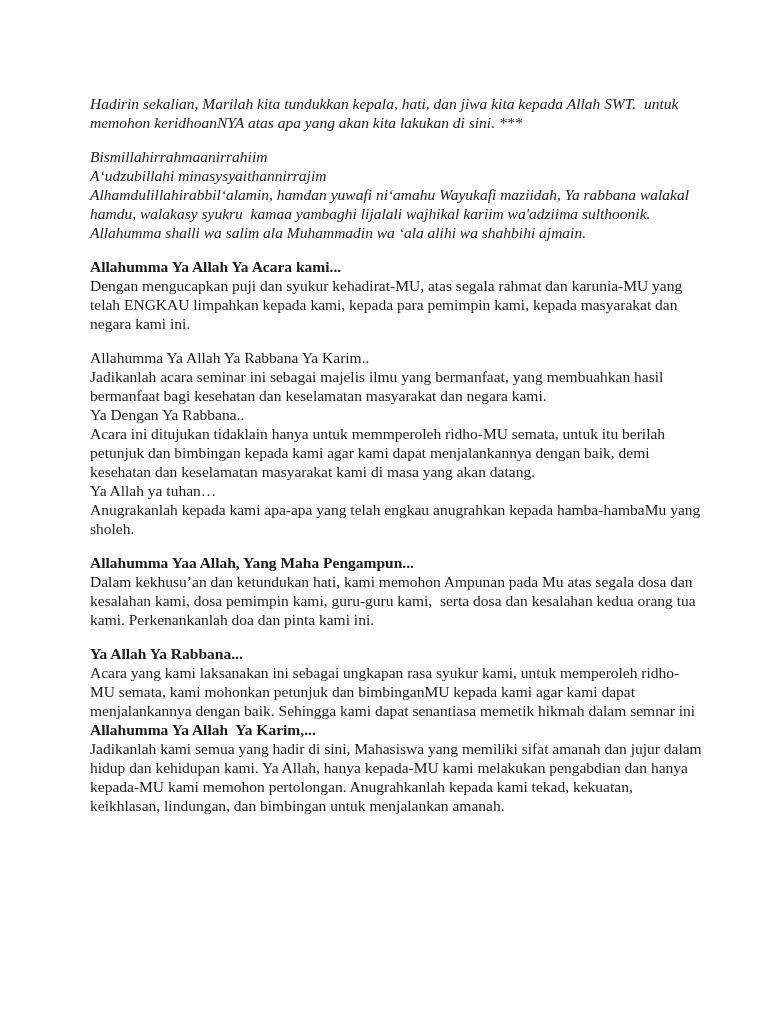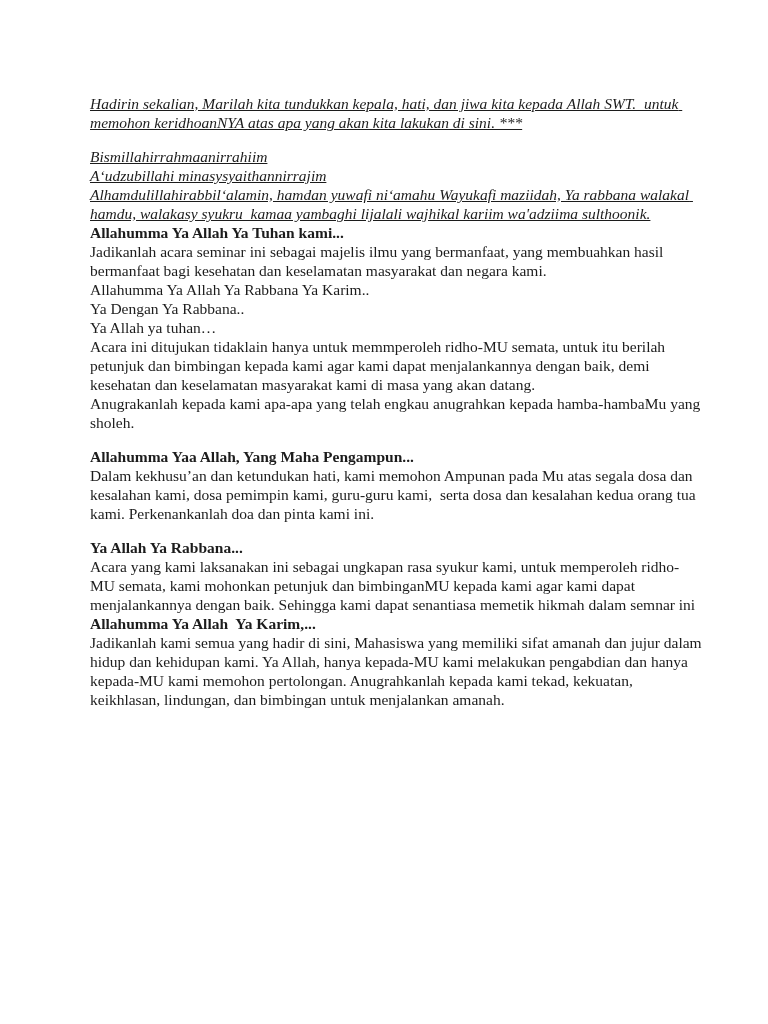--- a/index.html
+++ b/index.html
@@ -22,43 +22,45 @@
     font-family: "Liberation Serif", "DejaVu Serif", serif;
     font-size: 15.5px;
     line-height: 19px;
     color: #1c1c1c;
   }
   .doc p {
     margin: 0;
     padding: 0;
     white-space: pre-wrap; 
   }
-  .i { font-style: italic; text-decoration: underline; }
+  .i { font-style: italic; }
   .b { font-weight: bold; }
   .g { margin-bottom: 15px !important; } 
 </style>
 </head>
 <body>
 
 <div class="page">
   <div class="doc">
 
     <p class="i g">Hadirin sekalian, Marilah kita tundukkan kepala, hati, dan jiwa kita kepada Allah SWT.  untuk memohon keridhoanNYA atas apa yang akan kita lakukan di sini. ***</p>
 
     <p class="i">Bismillahirrahmaanirrahiim</p>
     <p class="i">A‘udzubillahi minasysyaithannirrajim</p>
     <p class="i">Alhamdulillahirabbil‘alamin, hamdan yuwafi ni‘amahu Wayukafi maziidah, Ya rabbana walakal hamdu, walakasy syukru  kamaa yambaghi lijalali wajhikal kariim wa'adziima sulthoonik.</p>
+    <p class="i g">Allahumma shalli wa salim ala Muhammadin wa ‘ala alihi wa shahbihi ajmain.</p>
 
-    <p class="b">Allahumma Ya Allah Ya Tuhan kami...</p>
+    <p class="b">Allahumma Ya Allah Ya Acara kami...</p>
+    <p class="g">Dengan mengucapkan puji dan syukur kehadirat-MU, atas segala rahmat dan karunia-MU yang telah ENGKAU limpahkan kepada kami, kepada para pemimpin kami, kepada masyarakat dan negara kami ini.</p>
 
+    <p>Allahumma Ya Allah Ya Rabbana Ya Karim..</p>
     <p>Jadikanlah acara seminar ini sebagai majelis ilmu yang bermanfaat, yang membuahkan hasil bermanfaat bagi kesehatan dan keselamatan masyarakat dan negara kami.</p>
-    <p>Allahumma Ya Allah Ya Rabbana Ya Karim..</p>
     <p>Ya Dengan Ya Rabbana..</p>
+    <p>Acara ini ditujukan tidaklain hanya untuk memmperoleh ridho-MU semata, untuk itu berilah petunjuk dan bimbingan kepada kami agar kami dapat menjalankannya dengan baik, demi kesehatan dan keselamatan masyarakat kami di masa yang akan datang.</p>
     <p>Ya Allah ya tuhan…</p>
-    <p>Acara ini ditujukan tidaklain hanya untuk memmperoleh ridho-MU semata, untuk itu berilah petunjuk dan bimbingan kepada kami agar kami dapat menjalankannya dengan baik, demi kesehatan dan keselamatan masyarakat kami di masa yang akan datang.</p>
 
     <p class="g">Anugrakanlah kepada kami apa-apa yang telah engkau anugrahkan kepada hamba-hambaMu yang sholeh.</p>
 
     <p class="b">Allahumma Yaa Allah, Yang Maha Pengampun...</p>
     <p class="g">Dalam kekhusu’an dan ketundukan hati, kami memohon Ampunan pada Mu atas segala dosa dan kesalahan kami, dosa pemimpin kami, guru-guru kami,  serta dosa dan kesalahan kedua orang tua kami. Perkenankanlah doa dan pinta kami ini.</p>
 
     <p class="b">Ya Allah Ya Rabbana...</p>
     <p>Acara yang kami laksanakan ini sebagai ungkapan rasa syukur kami, untuk memperoleh ridho-MU semata, kami mohonkan petunjuk dan bimbinganMU kepada kami agar kami dapat menjalankannya dengan baik. Sehingga kami dapat senantiasa memetik hikmah dalam semnar ini</p>
     <p class="b">Allahumma Ya Allah  Ya Karim,...</p>
     <p class="g">Jadikanlah kami semua yang hadir di sini, Mahasiswa yang memiliki sifat amanah dan jujur dalam hidup dan kehidupan kami. Ya Allah, hanya kepada-MU kami melakukan pengabdian dan hanya kepada-MU kami memohon pertolongan. Anugrahkanlah kepada kami tekad, kekuatan, keikhlasan, lindungan, dan bimbingan untuk menjalankan amanah.</p>

